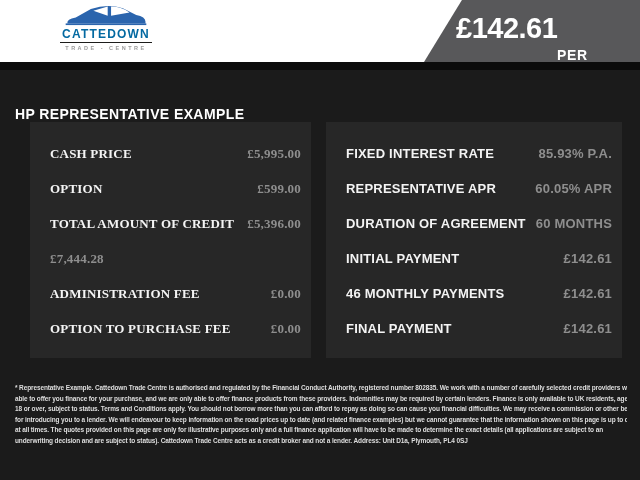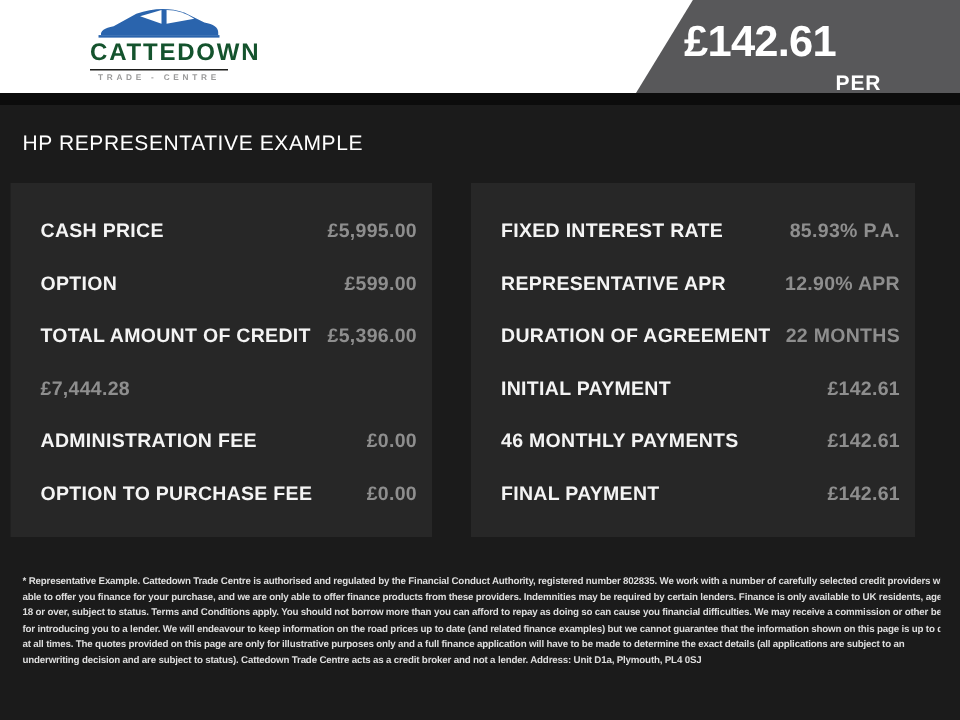--- a/index.html
+++ b/index.html
@@ -5,36 +5,36 @@
   html,body{margin:0;padding:0;background:#000;}
   .page{
     position:relative;width:640px;height:480px;overflow:hidden;
     background:#1b1b1b;
     font-family:"Liberation Sans", sans-serif;
   }
   
   .header{position:absolute;left:0;top:0;width:640px;height:62px;background:#ffffff;}
   .logo{position:absolute;left:60px;top:3px;width:92px;text-align:center;}
   .logo-car{display:block;margin:0 auto;width:84px;height:24px;}
-  .logo-name{display:block;font-size:16px;font-weight:bold;color:#14532d;letter-spacing:1.2px;border-bottom:1.5px solid #1d1d1b;padding-bottom:1px;}
+  .logo-name{display:block;font-size:12px;font-weight:bold;color:#0369a1;letter-spacing:1.2px;border-bottom:1.5px solid #1d1d1b;padding-bottom:1px;}
   .logo-tagline{display:block;font-size:5.5px;color:#9b9b9b;letter-spacing:2.5px;margin-top:2px;font-weight:bold;}
   .price-banner{
     position:absolute;left:400px;top:0;width:240px;height:62px;background:#58585a;
     clip-path:polygon(25.8% 0, 100% 0, 100% 100%, 10% 100%);
   }
   .price-amount{position:absolute;left:56px;top:12px;font-size:29px;font-weight:bold;color:#ffffff;letter-spacing:-0.5px;}
   .price-suffix{position:absolute;left:157px;top:47px;font-size:14px;font-weight:bold;color:#ffffff;letter-spacing:0.6px;}
   
   .header-shadow{position:absolute;left:0;top:62px;width:640px;height:8px;background:#0c0c0c;}
   
-  .section-title{position:absolute;left:15px;top:87px;font-size:14px;font-weight:normal;color:#ffffff;letter-spacing:0.4px;}
+  .section-title{position:absolute;left:15px;top:106px;font-size:14px;font-weight:bold;color:#ffffff;letter-spacing:0.4px;}
   
   .panel{position:absolute;top:122px;height:236px;background:#272727;box-sizing:border-box;padding:14px 10px 12px 20px;}
-  .panel-left{left:7px;width:281px;}
-  .panel-right{left:314px;width:296px;}
+  .panel-left{left:30px;width:281px;font-family:Liberation Serif, serif;}
+  .panel-right{left:326px;width:296px;}
   .row{height:35px;display:flex;align-items:center;justify-content:space-between;}
   .row-label{font-size:13px;font-weight:bold;color:#f4f4f4;letter-spacing:0.2px;white-space:nowrap;}
   .row-value{font-size:13px;font-weight:bold;color:#8e8e8e;letter-spacing:0.2px;white-space:nowrap;text-align:right;}
   
   .footer{position:absolute;left:15px;top:383px;width:612px;}
   .footer-line{font-size:6.5px;line-height:10.6px;color:#dedede;letter-spacing:-0.12px;white-space:nowrap;overflow:hidden;font-weight:bold;}
 </style>
 </head>
 <body>
 
@@ -86,25 +86,25 @@
     </div>
   </div>
 
   <div class="panel panel-right">
     <div class="row">
       <span class="row-label">FIXED INTEREST RATE</span>
       <span class="row-value">85.93% P.A.</span>
     </div>
     <div class="row">
       <span class="row-label">REPRESENTATIVE APR</span>
-      <span class="row-value">12.90% APR</span>
+      <span class="row-value">60.05% APR</span>
     </div>
     <div class="row">
       <span class="row-label">DURATION OF AGREEMENT</span>
-      <span class="row-value">22 MONTHS</span>
+      <span class="row-value">60 MONTHS</span>
     </div>
     <div class="row">
       <span class="row-label">INITIAL PAYMENT</span>
       <span class="row-value">£142.61</span>
     </div>
     <div class="row">
       <span class="row-label">46 MONTHLY PAYMENTS</span>
       <span class="row-value">£142.61</span>
     </div>
     <div class="row">

